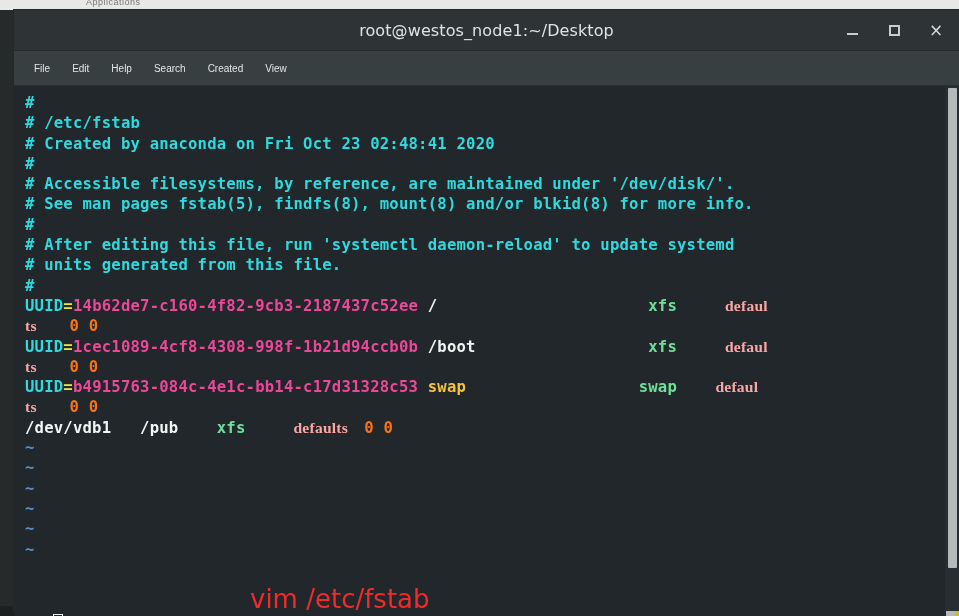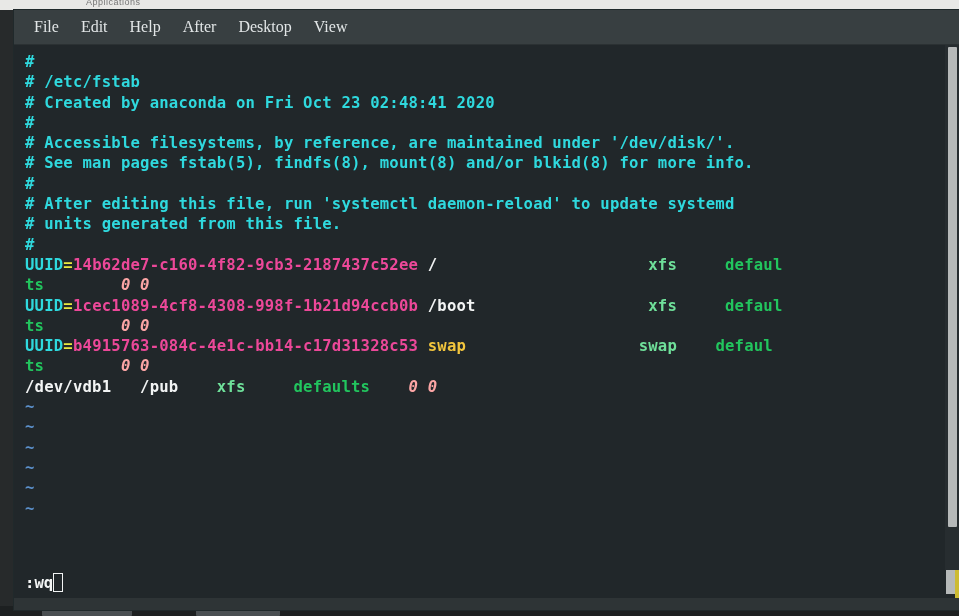--- a/index.html
+++ b/index.html
@@ -121,22 +121,22 @@
   .menubar {
     height: 34px;
     background: #383f41;
     display: flex;
     align-items: center;
     padding-left: 9px;
     border-bottom: 1px solid #2b3133;
   }
   .menu-item {
     color: #e2e6e7;
-    font-size: 16px;
-    font-family: Liberation Serif, serif;
+    font-size: 10px;
+    font-family: Liberation Sans, sans-serif;
     padding: 3px 11px;
     cursor: default;
   }
 
   
   .term-body {
     position: relative;
     height: 525px;
     background: #21272a;
     overflow: hidden;
@@ -153,25 +153,25 @@
     font-weight: bold;
     letter-spacing: 0.2px;
   }
   .term-text .ln { display: block; height: 20.3px; }
 
   
   .c-comment { color: #2fd9de; }
   .c-key     { color: #2fd9de; margin-top: 20px; }
   .c-eq      { color: #e9e93f; }
   .c-uuid    { color: #ec4899; }
-  .c-num     { color: #fca5a5; font-style: italic; }
+  .c-num     { color: #f97316; }
   .c-mount   { color: #f2f4f4; }
   .c-swap    { color: #f2c53d; }
   .c-fs      { color: #6fe09a; }
-  .c-opt     { color: #22c55e; }
+  .c-opt     { color: #fca5a5; font-family: Liberation Serif, serif; }
   .c-dev     { color: #f2f4f4; }
   .c-tilde   { color: #5b8fc9; }
 
   
   .scrollbar-track {
     position: absolute;
     right: 0; top: 0;
     width: 14px; height: 525px;
     background: #272d30;
   }
@@ -239,33 +239,46 @@
   </div>
   <div class="desktop-left"></div>
   <div class="desktop-bottom">
     <div class="taskbar-item tb1"></div>
     <div class="taskbar-item tb2"></div>
     <div class="taskbar-item tb3"></div>
   </div>
 
   <div id="window">
 
+    <div class="titlebar">
+      <div class="title-text">root@westos_node1:~/Desktop</div>
+      <div class="win-controls">
+        <div class="wc wc-min">
+            <i></i>
+          </div>
+        <div class="wc wc-max">
+            <i></i>
+          </div>
+        <div class="wc wc-close">×</div>
+      </div>
+    </div>
 
     <div class="menubar">
       <div class="menu-item">File</div>
       <div class="menu-item">Edit</div>
       <div class="menu-item">Help</div>
-      <div class="menu-item">After</div>
-      <div class="menu-item">Desktop</div>
+      <div class="menu-item">Search</div>
+      <div class="menu-item">Created</div>
       <div class="menu-item">View</div>
     </div>
 
     <div class="term-body">
       <div class="term-text" id="term-text"><span class="ln"><span class="c-comment">#</span></span><span class="ln"><span class="c-comment"># /etc/fstab</span></span><span class="ln"><span class="c-comment"># Created by anaconda on Fri Oct 23 02:48:41 2020</span></span><span class="ln"><span class="c-comment">#</span></span><span class="ln"><span class="c-comment"># Accessible filesystems, by reference, are maintained under '/dev/disk/'.</span></span><span class="ln"><span class="c-comment"># See man pages fstab(5), findfs(8), mount(8) and/or blkid(8) for more info.</span></span><span class="ln"><span class="c-comment">#</span></span><span class="ln"><span class="c-comment"># After editing this file, run 'systemctl daemon-reload' to update systemd</span></span><span class="ln"><span class="c-comment"># units generated from this file.</span></span><span class="ln"><span class="c-comment">#</span></span><span class="ln"><span class="c-key">UUID</span><span class="c-eq">=</span><span class="c-uuid">14b62de7-c160-4f82-9cb3-2187437c52ee</span><span class="c-mount"> /</span><span class="c-mount">                      </span><span class="c-fs">xfs</span><span class="c-fs">     </span><span class="c-opt">defaul</span></span><span class="ln"><span class="c-opt">ts</span><span class="c-opt">        </span><span class="c-num">0 0</span></span><span class="ln"><span class="c-key">UUID</span><span class="c-eq">=</span><span class="c-uuid">1cec1089-4cf8-4308-998f-1b21d94ccb0b</span><span class="c-mount"> /boot</span><span class="c-mount">                  </span><span class="c-fs">xfs</span><span class="c-fs">     </span><span class="c-opt">defaul</span></span><span class="ln"><span class="c-opt">ts</span><span class="c-opt">        </span><span class="c-num">0 0</span></span><span class="ln"><span class="c-key">UUID</span><span class="c-eq">=</span><span class="c-uuid">b4915763-084c-4e1c-bb14-c17d31328c53</span><span class="c-swap"> swap</span><span class="c-swap">                  </span><span class="c-fs">swap</span><span class="c-fs">    </span><span class="c-opt">defaul</span></span><span class="ln"><span class="c-opt">ts</span><span class="c-opt">        </span><span class="c-num">0 0</span></span><span class="ln"><span class="c-dev">/dev/vdb1</span><span class="c-dev">   </span><span class="c-mount">/pub</span><span class="c-mount">    </span><span class="c-fs">xfs</span><span class="c-fs">     </span><span class="c-opt">defaults</span><span class="c-opt">    </span><span class="c-num">0 0</span></span><span class="ln"><span class="c-tilde">~</span></span><span class="ln"><span class="c-tilde">~</span></span><span class="ln"><span class="c-tilde">~</span></span><span class="ln"><span class="c-tilde">~</span></span><span class="ln"><span class="c-tilde">~</span></span><span class="ln"><span class="c-tilde">~</span></span></div>
 
+      <div class="annotation" id="annotation" style="color: rgb(239, 43, 43);">vim /etc/fstab</div>
 
       <div class="scrollbar-track">
         <div class="scrollbar-thumb"></div>
       </div>
     </div>
 
     <div class="statusline">
       <div class="status-cmd"><span id="status-cmd-text">:wq</span><span class="cursor-block"></span></div>
 
       <div class="status-scroll"></div>

